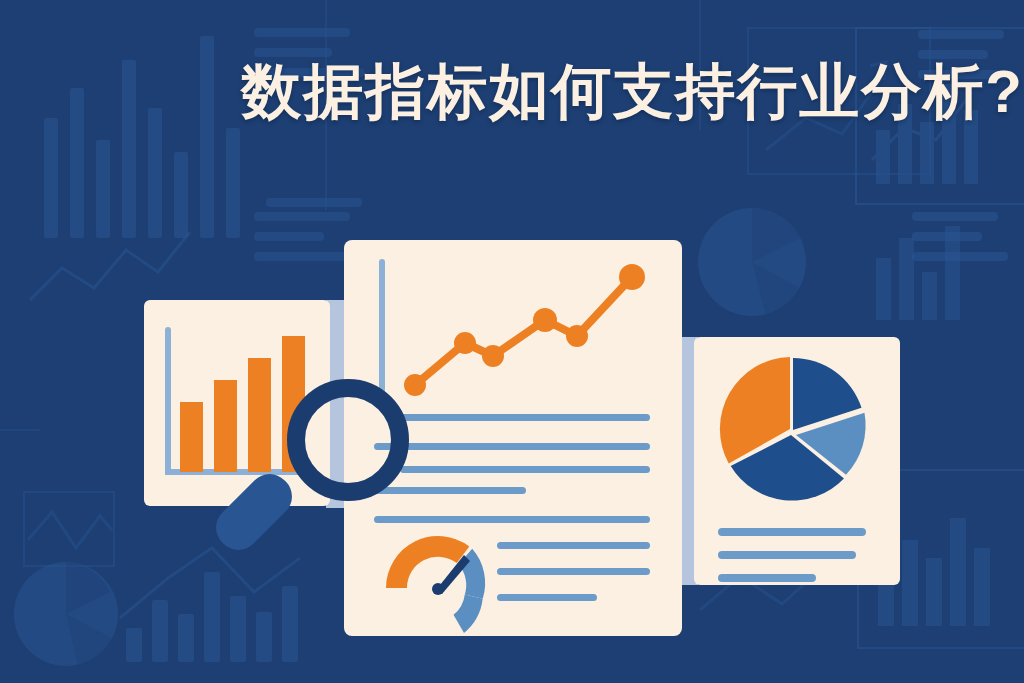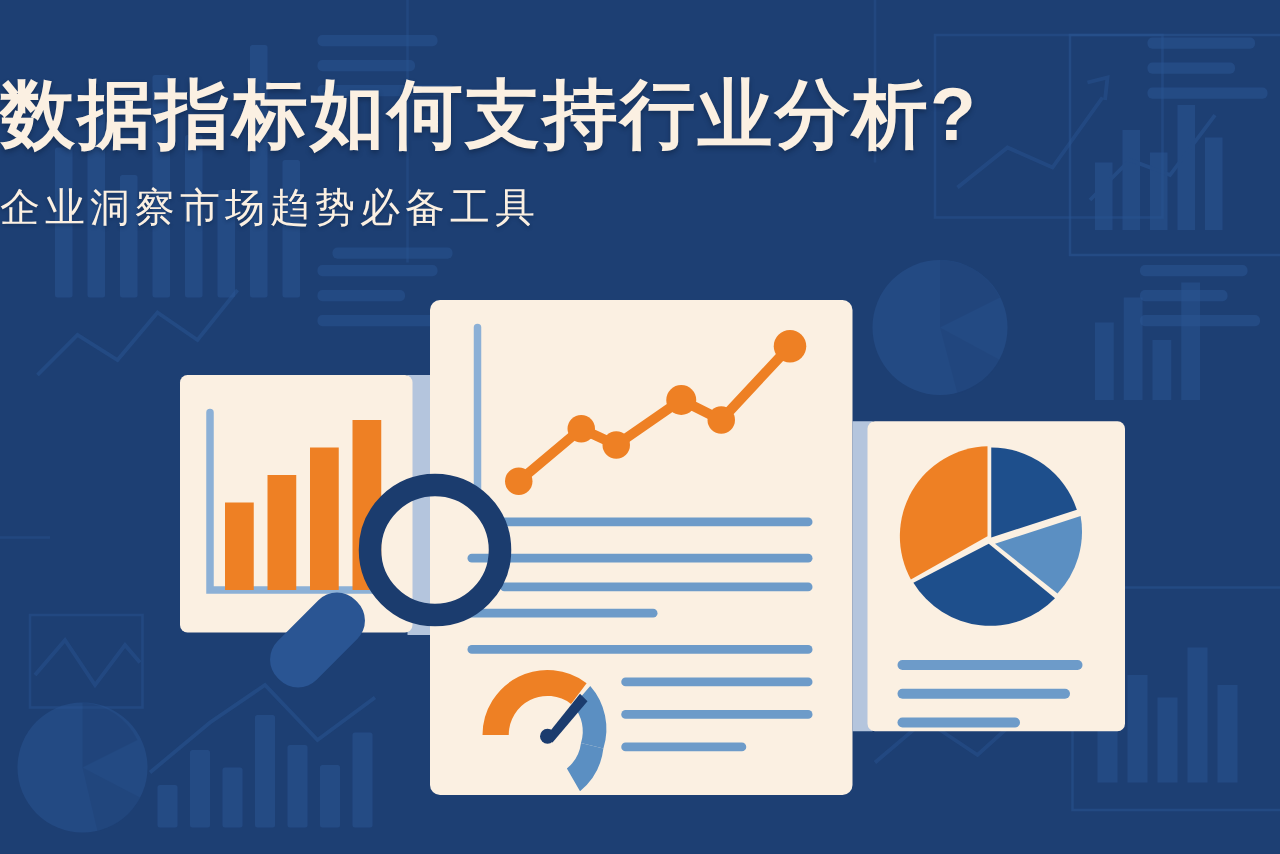--- a/index.html
+++ b/index.html
@@ -8,21 +8,21 @@
     background:#1d3f73;
     font-family:"Liberation Sans","DejaVu Sans",sans-serif;
   }
   #stage{position:relative;width:1024px;height:683px;overflow:hidden;background:#1d3f73;}
 
   
   #bg{position:absolute;inset:0;}
   #bg svg{display:block;}
 
   
-  .titles{position:absolute;left:0;top:0;width:1024px;text-align:left;z-index:30;}
+  .titles{position:absolute;left:0;top:0;width:1024px;text-align:right;z-index:30;}
   .main-title{
     margin:0;padding:0;
     font-size:60px;line-height:1;
     font-weight:bold;
     color:#fbf0e2;
     letter-spacing:2px;
     padding-top:62px;
     text-shadow:0 2px 4px rgba(10,28,56,.45);
   }
   .sub-title{
@@ -143,21 +143,20 @@
       <g opacity="0.4">
         <line x1="326" y1="0" x2="326" y2="210" stroke="#2a5593" stroke-width="2"></line>
         <line x1="700" y1="0" x2="700" y2="130" stroke="#2a5593" stroke-width="2"></line>
         <line x1="0" y1="430" x2="40" y2="430" stroke="#2a5593" stroke-width="2"></line>
       </g>
     </svg>
   </div>
 
   <div class="titles">
     <h1 class="main-title">数据指标如何支持行业分析?</h1>
-    <h2 class="sub-title">企业洞察市场趋势必备工具</h2>
   </div>
 
   <div id="illus">
     <svg width="1024" height="683" viewBox="0 0 1024 683" xmlns="http://www.w3.org/2000/svg">
 
       <g>
         <rect x="326" y="300" width="18" height="208" fill="#b4c5dd"></rect>
         <rect x="144" y="300" width="186" height="206" rx="6" fill="#fbf0e2"></rect>
 
         <g stroke="#8cb0d6" stroke-width="6" stroke-linecap="round" fill="none">

